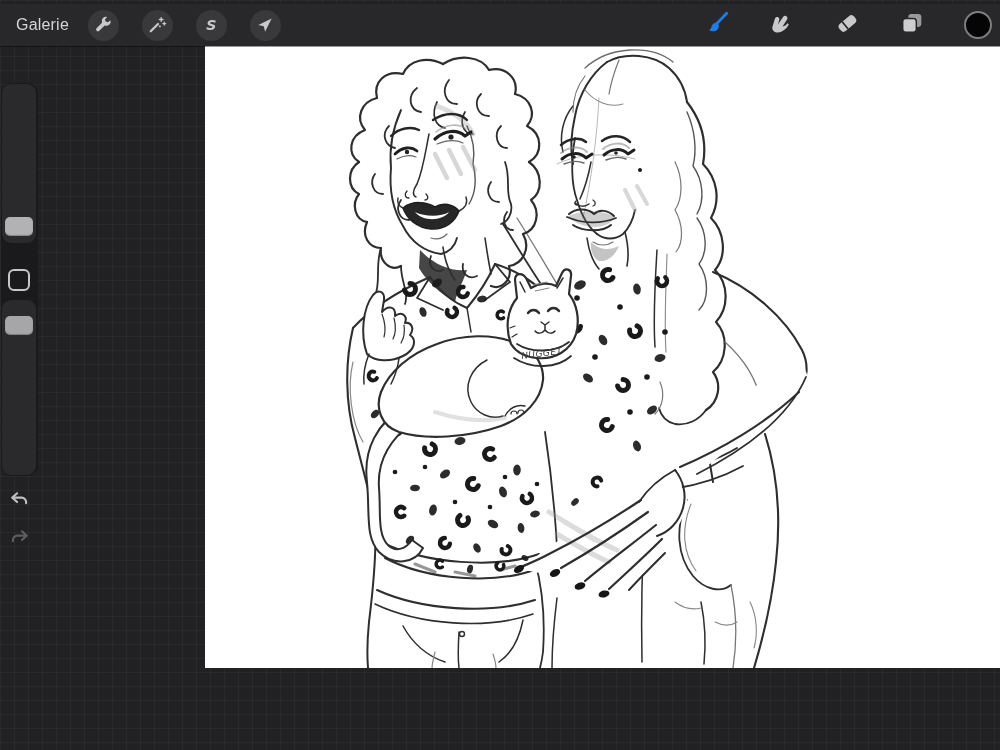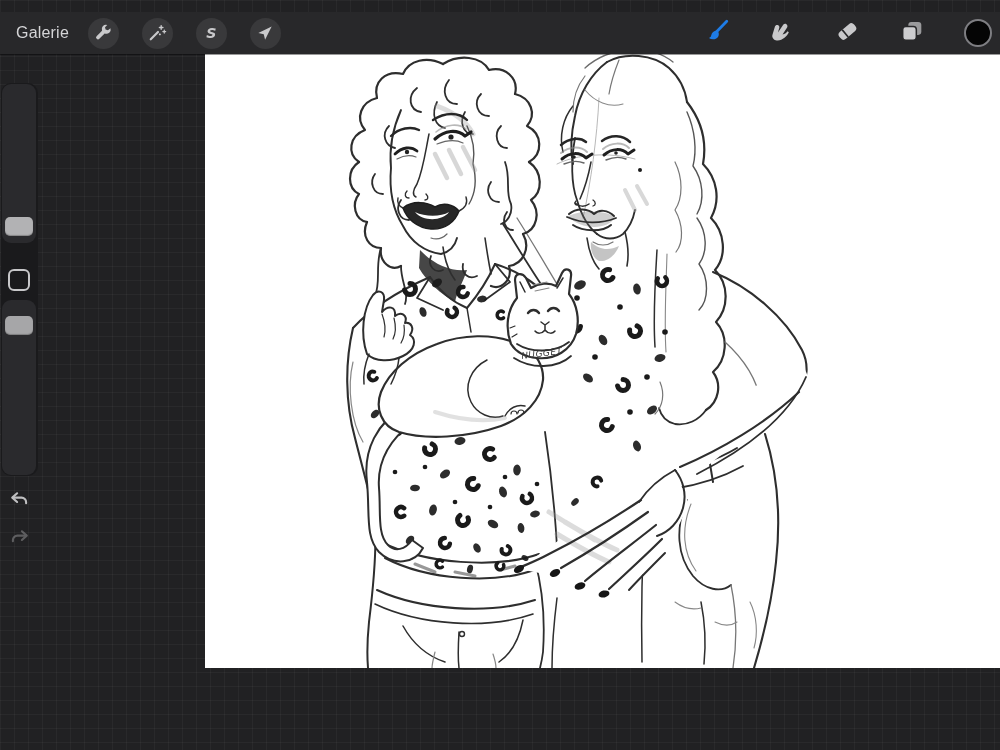--- a/index.html
+++ b/index.html
@@ -4,21 +4,21 @@
 <style>
   html,body{margin:0;padding:0;background:#151517;}
   #app{position:relative;width:1000px;height:750px;overflow:hidden;
        font-family:"Liberation Sans","DejaVu Sans",sans-serif;
        background-color:#212123;
        background-image:
          linear-gradient(rgba(255,255,255,0.035) 1px, transparent 1px),
          linear-gradient(90deg, rgba(255,255,255,0.035) 1px, transparent 1px);
        background-size:14px 14px;}
   
-  #toolbar{position:absolute;left:0;top:12px;width:1000px;height:42px;
+  #toolbar{position:absolute;left:0;top:4px;width:1000px;height:42px;
            background:#28282a;display:flex;align-items:center;z-index:5;
            box-shadow:0 1px 0 rgba(0,0,0,.4);}
   #gallery-label{color:#d5d5d7;font-size:16px;margin-left:16px;letter-spacing:.2px;cursor:default;}
   .circle-btn{width:31px;height:31px;border-radius:50%;background:#39393b;
               display:flex;align-items:center;justify-content:center;flex:0 0 auto;}
   .circle-btn svg{display:block;}
   #left-tools{display:flex;gap:23px;margin-left:19px;align-items:center;}
   #right-tools{position:absolute;right:8px;top:0;height:42px;display:flex;
                align-items:center;gap:39px;}
   .flat-tool{width:26px;height:26px;display:flex;align-items:center;justify-content:center;}

